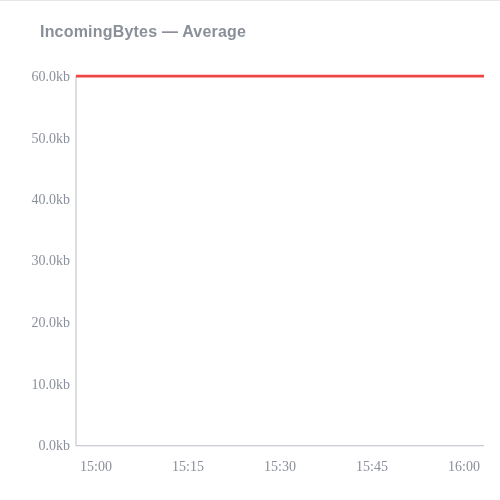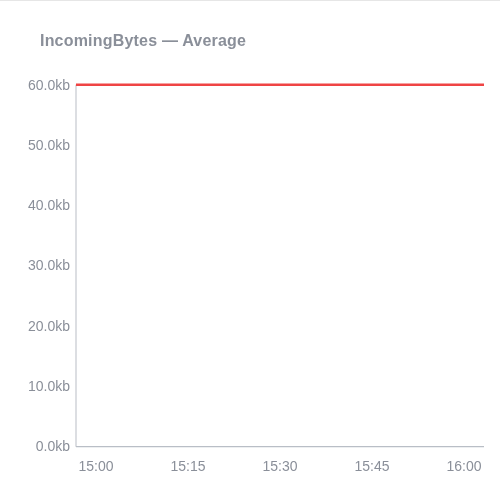--- a/index.html
+++ b/index.html
@@ -18,31 +18,31 @@
     padding: 16px 16px 12px 16px;
     border-top: 1px solid #e6e6e6;
     display: flex;
     flex-direction: column;
   }
   .title-row {
     display: flex;
     align-items: center;
     gap: 6px;
     padding: 6px 4px 14px 24px;
-    margin-top: 9px;
   }
   .title {
     font-size: 16px;
     font-weight: 700;
     color: #8a8f99;
     letter-spacing: 0.2px;
   }
   .chart-wrap {
     flex: 1 1 auto;
     position: relative;
+    font-family: Liberation Serif, serif;
   }
   svg.chart {
     width: 100%;
     height: 100%;
     display: block;
   }
   .ytick text, .xtick text {
     font-size: 14px;
     fill: #8a8f99;
   }

